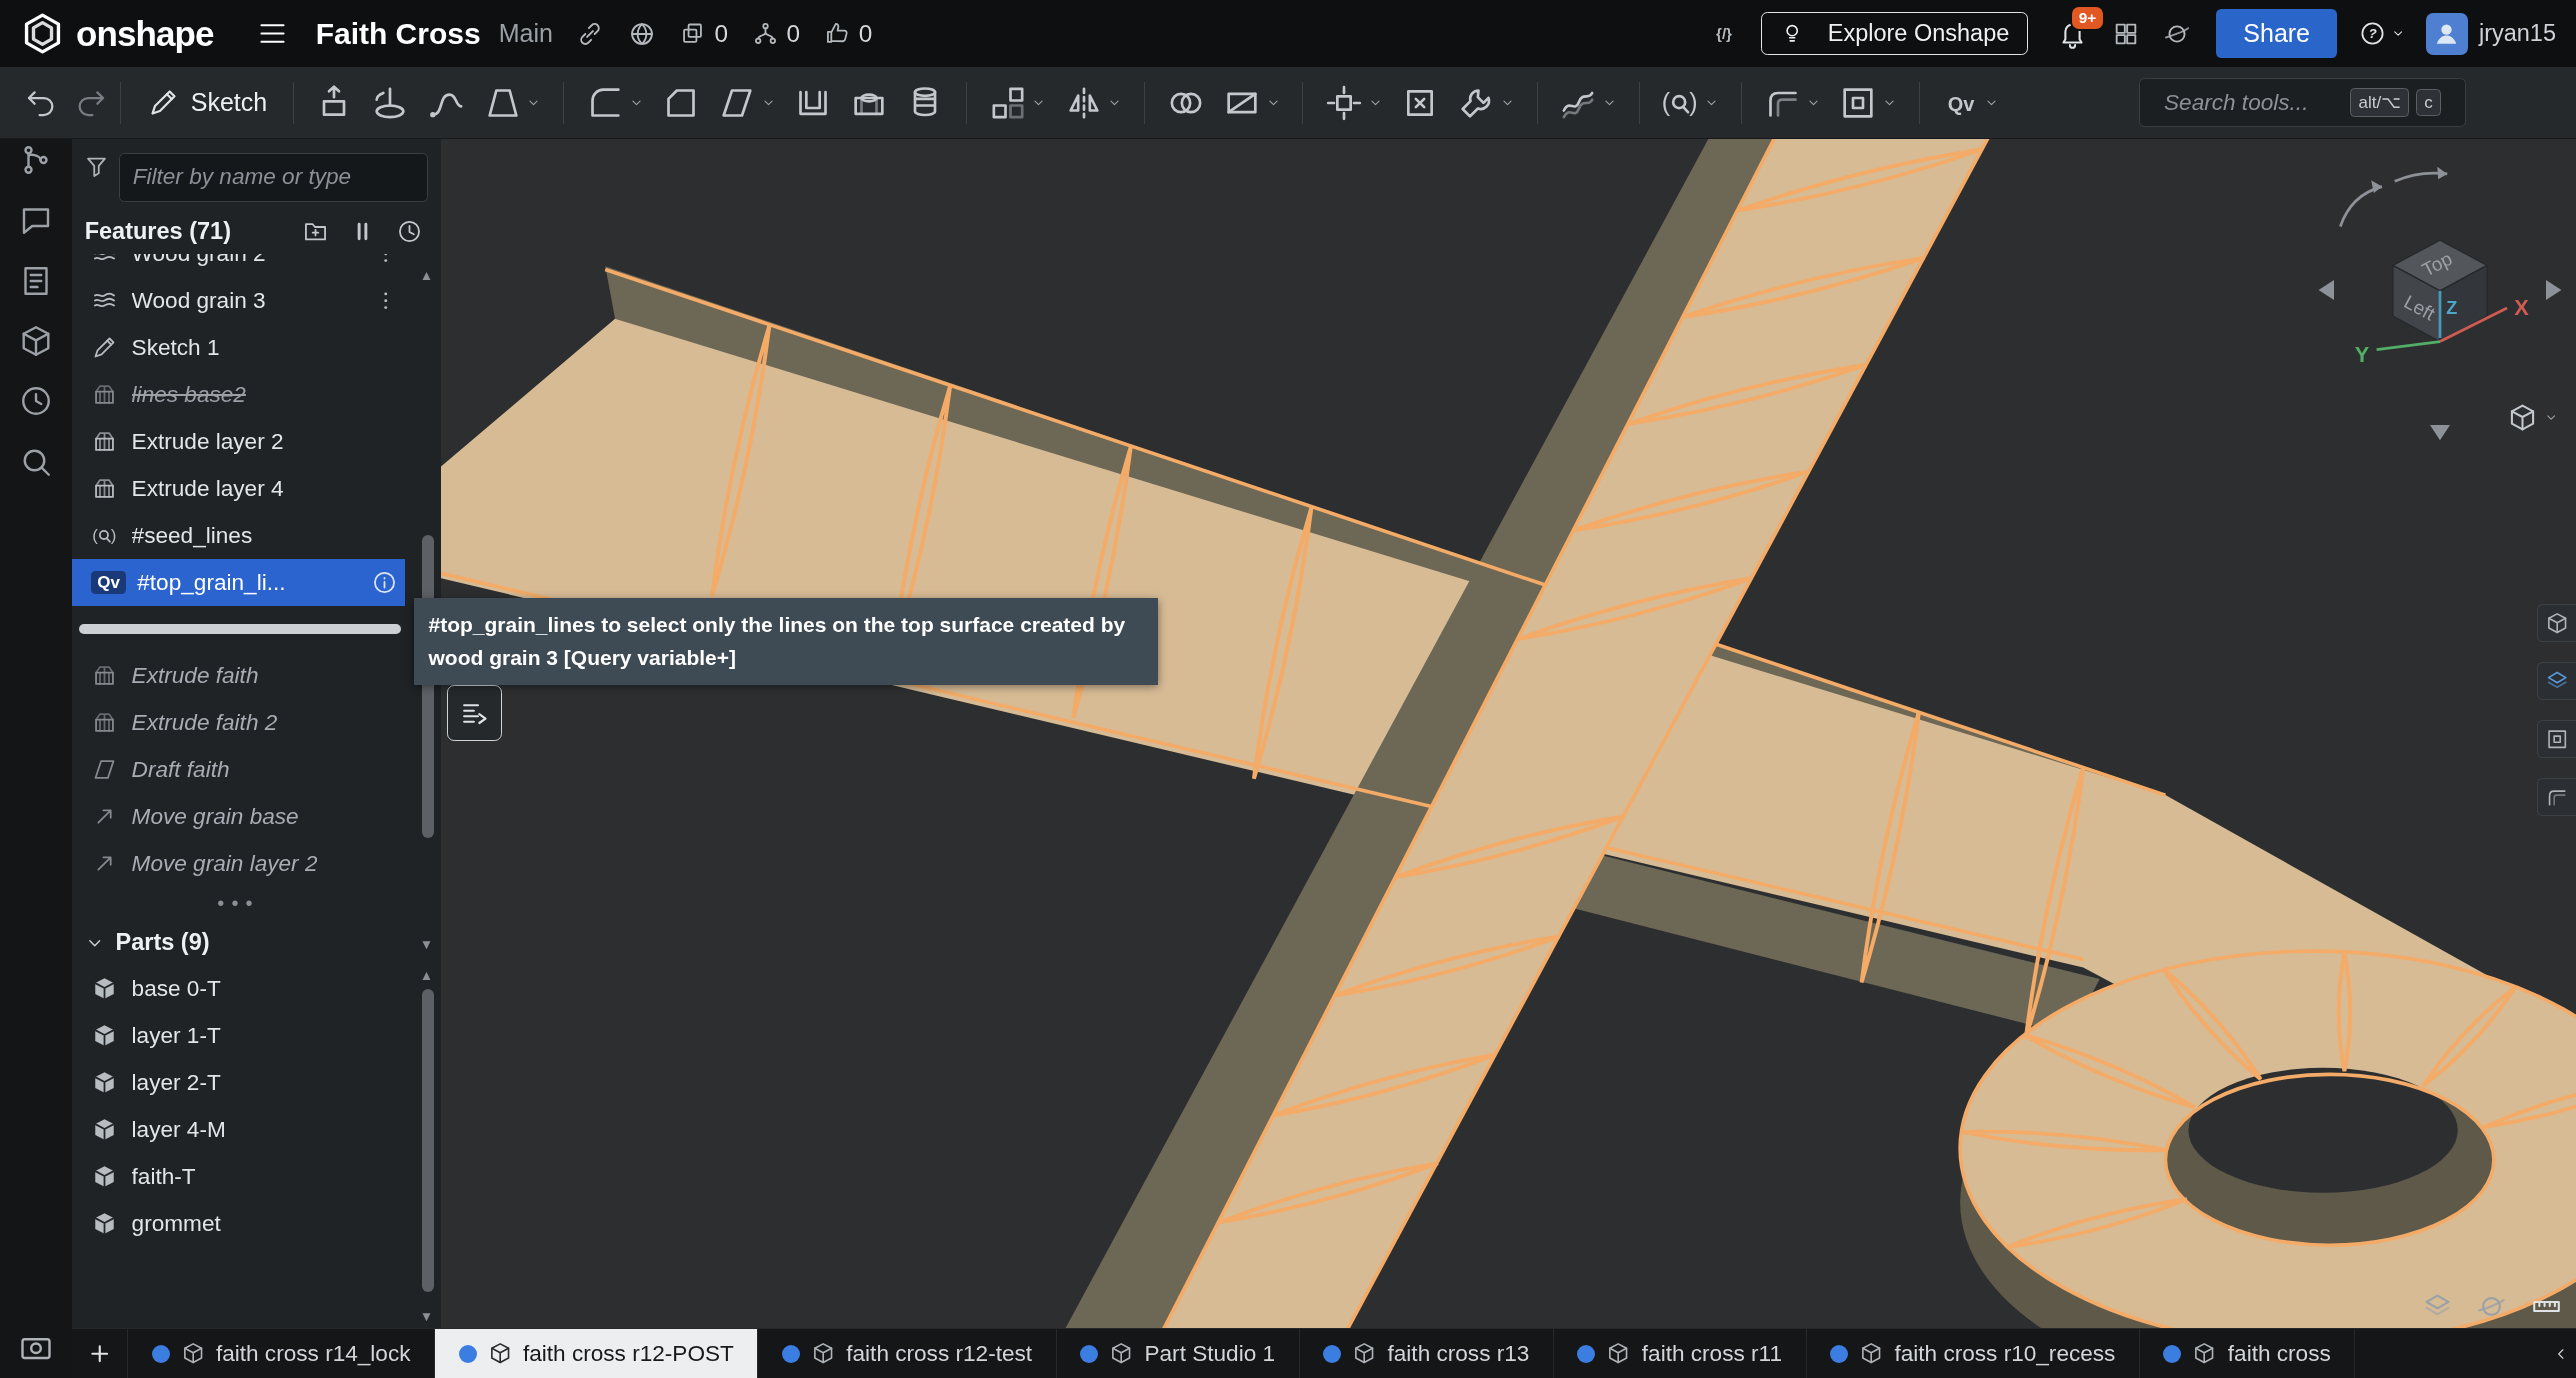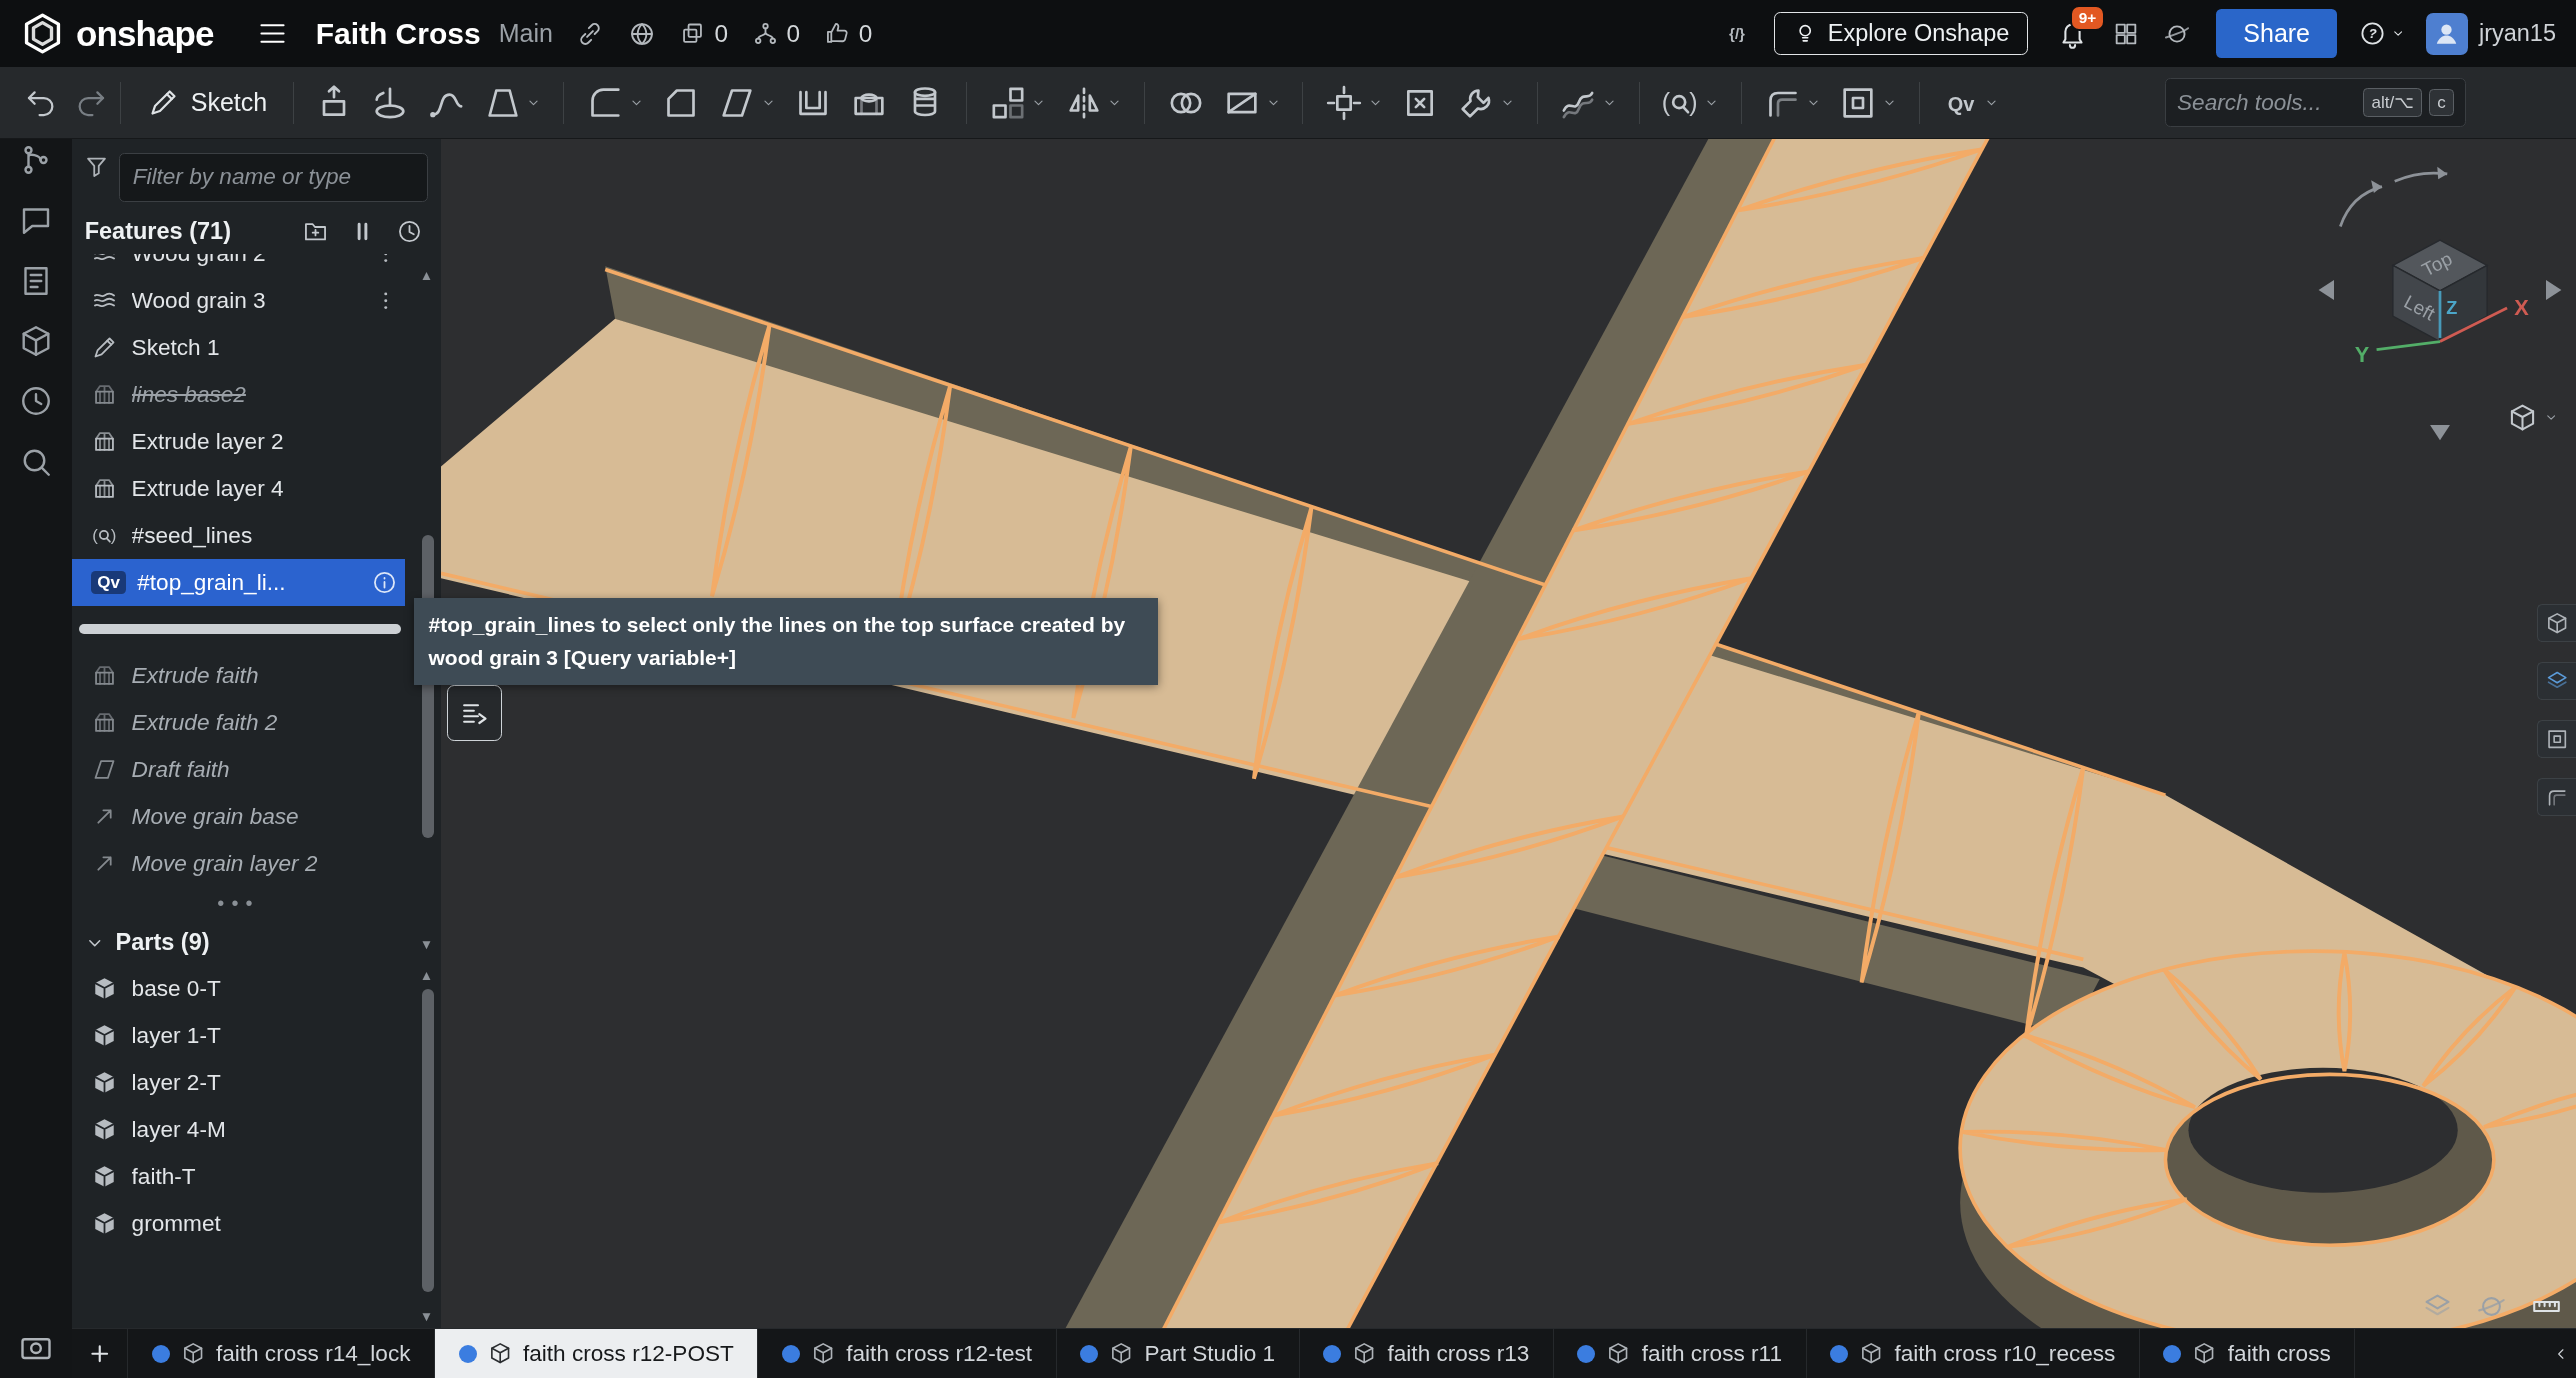--- a/index.html
+++ b/index.html
@@ -14,21 +14,21 @@
           align-items:center;padding:0 20px;z-index:30}
   #logo svg{width:45px;height:45px;color:#fff}
   #appname{font-size:35px;font-weight:700;color:#fff;margin-left:11px;letter-spacing:-0.9px}
   #hamburger{margin-left:42px;color:#fff}#hamburger .ic{width:33px;height:33px}
   #doctitle{font-size:30px;font-weight:700;color:#fff;margin-left:27px;white-space:nowrap}
   #wsname{font-size:25px;color:#9aa0a6;margin-left:18px}
   .tbicon{color:#b4b9be;margin-left:23.5px}.tbicon .ic{width:28px;height:28px}
   .stat{display:flex;align-items:center;margin-left:23.5px;color:#b4b9be}
   .stat .ic{width:27px;height:27px}.stat b{font-size:24.4px;font-weight:400;color:#d4d8db;margin-left:8.1px}
   .spacer{flex:1}
-  #explore{display:flex;align-items:center;gap:10px;background:transparent;border:1.8px solid #e2e5e8;
+  #explore{display:flex;align-items:center;gap:23px;background:transparent;border:1.8px solid #e2e5e8;
            border-radius:6.3px;color:#eef1f3;font-size:23.5px;padding:7.2px 18px;margin-left:23.5px;font-family:inherit}
   #explore .ic{width:24.4px;height:24.4px}
   #bellwrap{position:relative;margin-left:29px;color:#dfe3e6}#bellwrap .ic{width:31px;height:31px}
   #badge{position:absolute;top:-12.7px;right:-16.3px;background:#e25822;color:#fff;font-size:15.4px;font-weight:700;
          padding:1.8px 6.3px;border-radius:9px;border:2.7px solid #0d0f11}
   #share{background:#2a66c9;color:#fff;border:none;border-radius:5.4px;font-size:25px;font-weight:500;
          padding:10px 27px;margin-left:25px;font-family:inherit}
   #helpwrap{display:flex;align-items:center;margin-left:22px;color:#dfe3e6;gap:3.6px}
   #helpwrap .ic{width:27px;height:27px}#helpwrap .chev{width:16.3px;height:16.3px}
   #avatar{width:42px;height:42px;border-radius:7.2px;background:#4e7fd0;display:flex;align-items:center;
@@ -43,21 +43,21 @@
   #undo{margin-right:16.3px}
   .tsep{width:0.9px;height:42px;background:#3d4144;margin:0 12.7px;flex:none}
   #sketchbtn{display:flex;align-items:center;gap:11px;background:transparent;border:none;color:#eef1f3;
              font-size:25px;padding:7.2px 12.7px;font-family:inherit}
   #sketchbtn .ic{width:33px;height:33px;color:#dfe3e6}
   #toolicons{display:flex;align-items:center}
   .slot{display:flex;align-items:center;background:transparent;border:none;color:#c3c8cd;padding:7.2px 8.1px;gap:2.7px}
   .slot > .ic{width:40px;height:40px}
   .slot .chev{width:17px;height:17px;color:#9aa0a6}
   #searchtools{margin-left:auto;margin-right:110px;width:277px;height:47px;background:#1c1f22;
-               border:0.9px solid #3a3e42;border-radius:5.4px;display:flex;align-items:center;padding:0 11px;gap:7.2px}
+               border:0.9px solid #3a3e42;border-radius:5.4px;display:flex;align-items:center;padding:0 24px;gap:7.2px}
   #searchtools .ph{font-size:22.6px;font-style:italic;color:#8b9197;flex:1;white-space:nowrap;overflow:hidden}
   #searchtools kbd{font-family:inherit;font-size:17px;color:#c8ccd0;background:#2e3236;border:0.9px solid #5a5f64;
                    border-radius:4.5px;padding:2.7px 7.2px;white-space:nowrap}
 
   
   #leftdock{position:absolute;top:67px;left:0;width:72px;bottom:0;background:#131517;display:flex;
             flex-direction:column;align-items:center;padding-top:14.5px;gap:24.4px;z-index:20}
   .dockic{color:#9ba1a7}.dockic .ic{width:36px;height:36px}.dockic.active{color:#eef1f3}
   #dockbottom{margin-top:auto;margin-bottom:11px;color:#aeb3b8}
 

